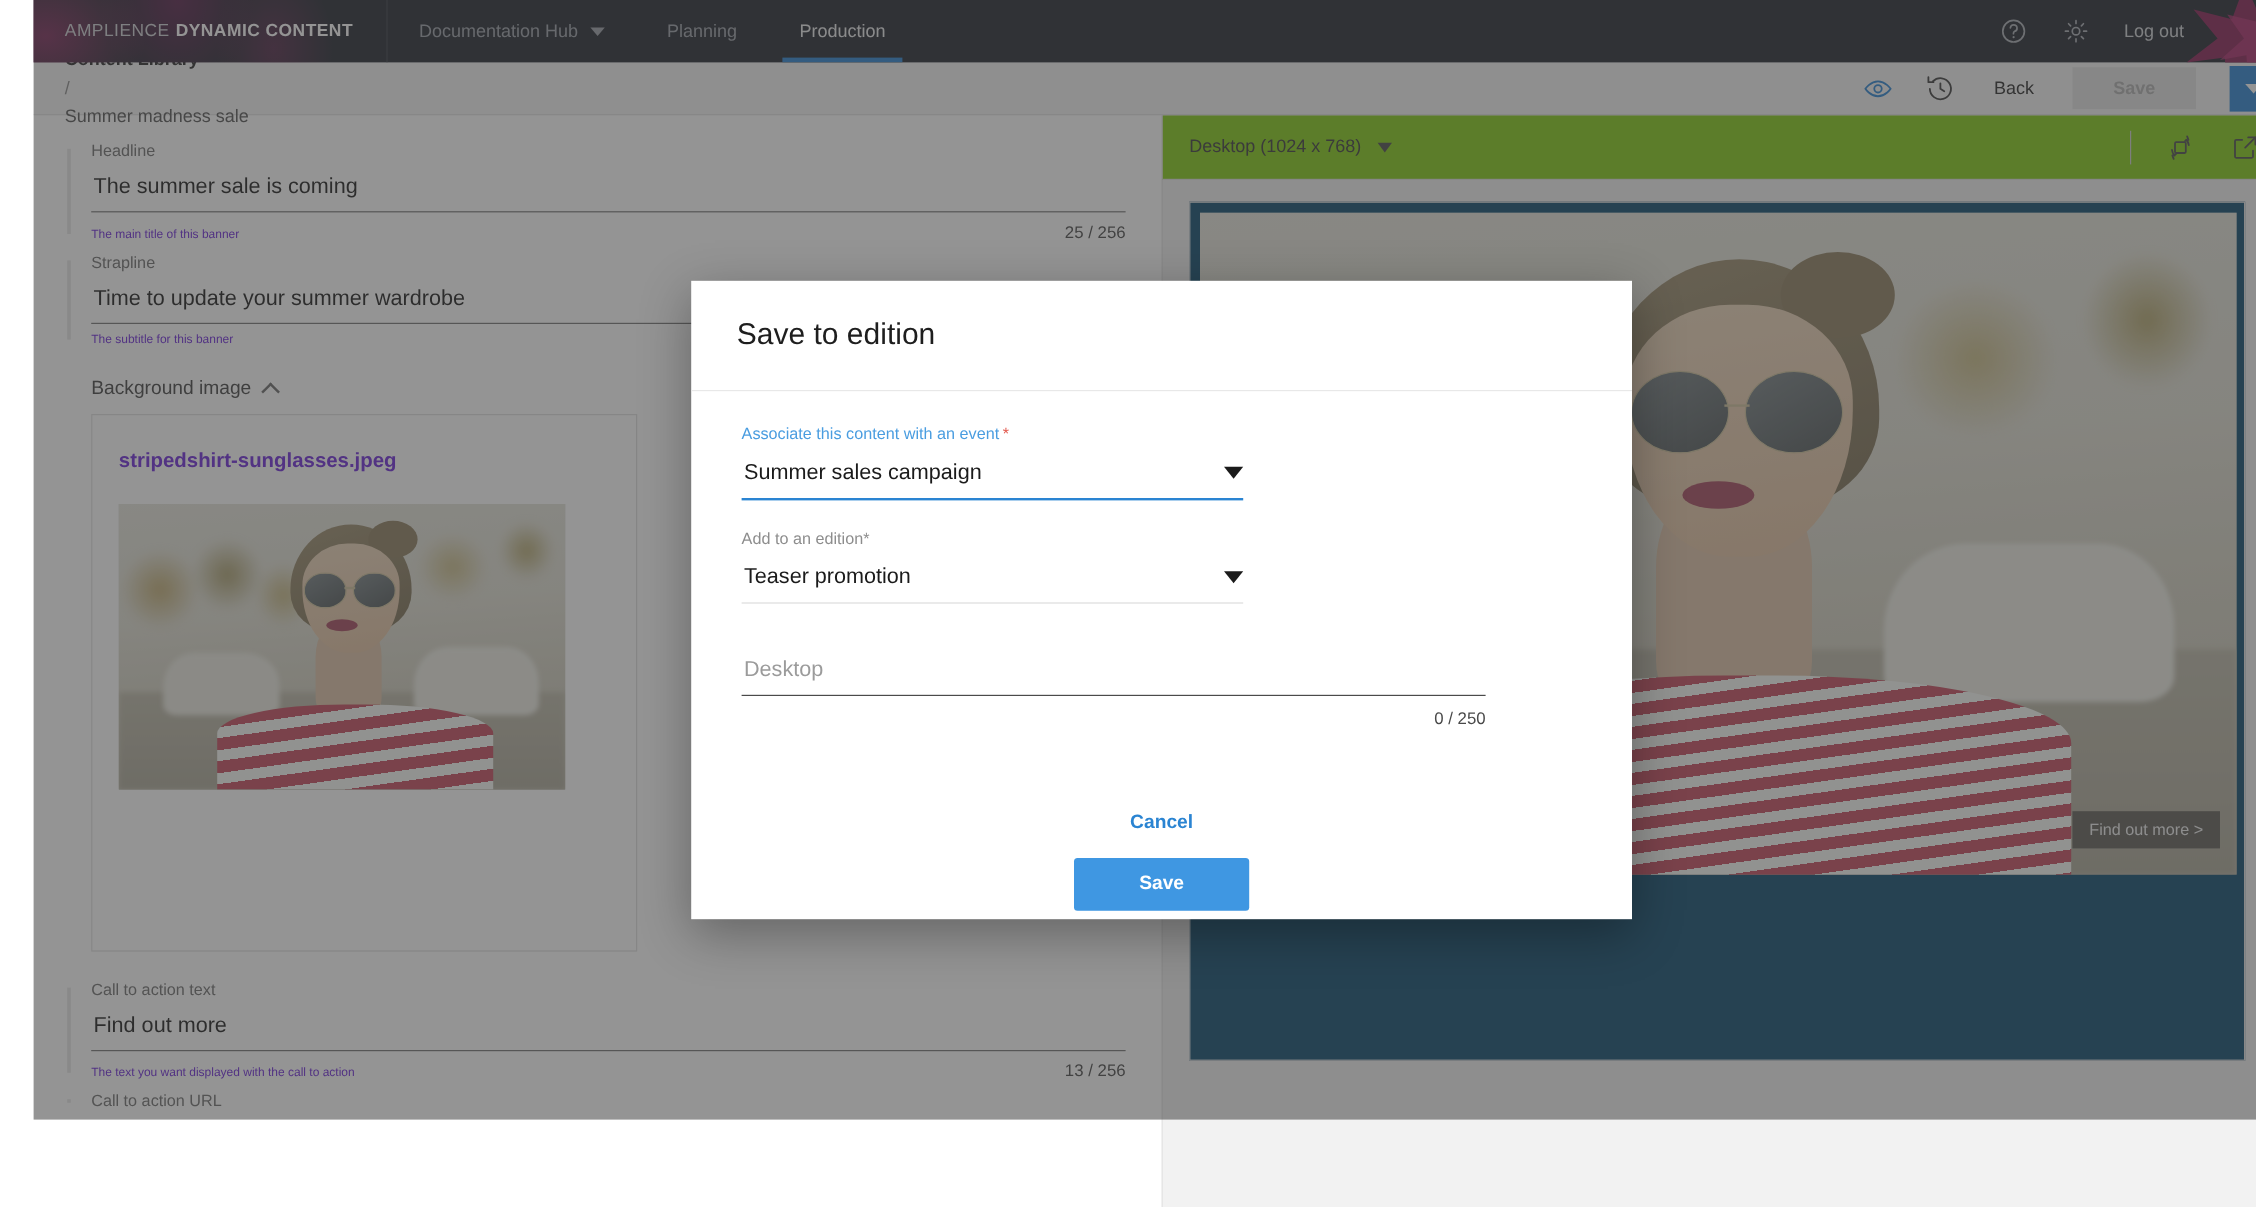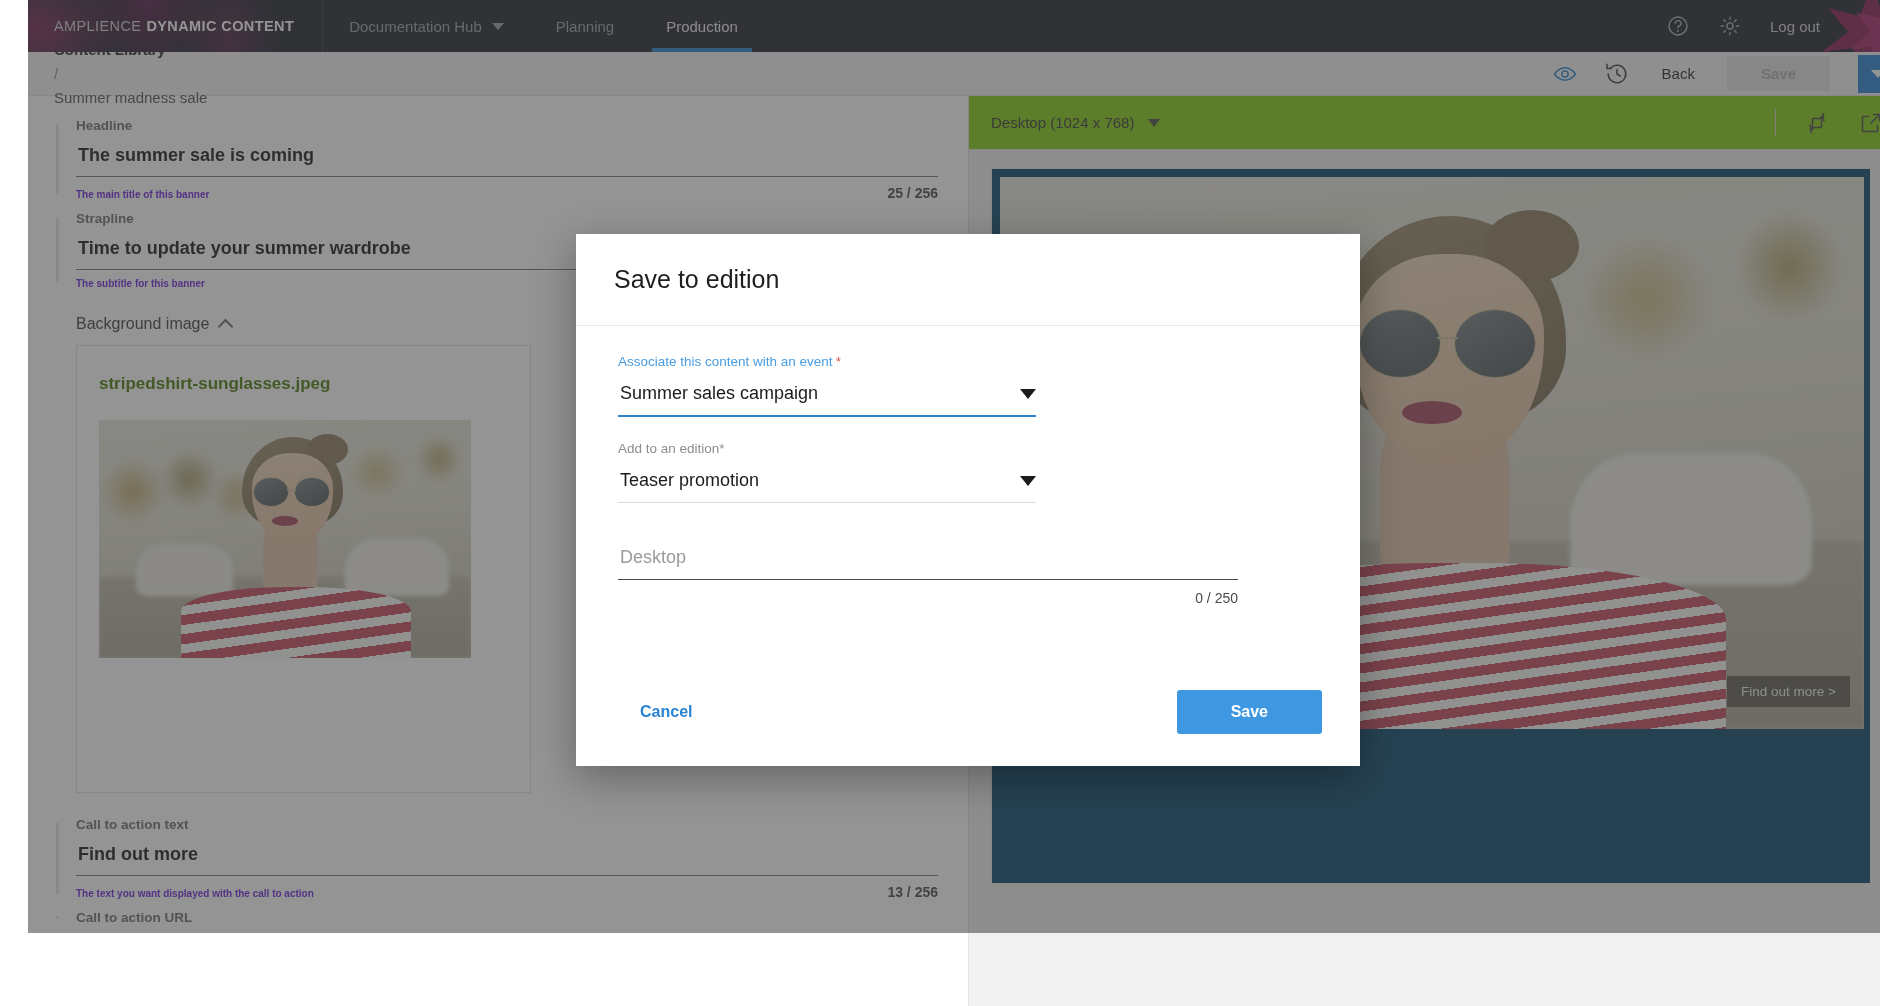--- a/index.html
+++ b/index.html
@@ -91,21 +91,21 @@
     background: #2a84d2; width: 40px; height: 38px; margin-right: 10px; margin-left: 2px;
     display: flex; align-items: center; justify-content: center; cursor: pointer;
   }
   .caret-w { width: 0; height: 0; border-left: 7px solid transparent; border-right: 7px solid transparent; border-top: 8px solid #fff; }
 
   
   .formpanel {
     position: absolute; top: 96px; left: 0; width: 940px; height: 910px;
     background: #fff; overflow: hidden; padding: 22px 28px 0 28px;
   }
-  .field { position: relative; padding-left: 20px; margin-bottom: 10px; font-weight: bold; }
+  .field { position: relative; padding-left: 20px; margin-bottom: 10px; }
   .field::before {
     content: ""; position: absolute; left: 0; top: 6px; bottom: 6px; width: 3px;
     background: #e6e6e6;
   }
   .flabel { font-size: 13.5px; color: #6f6f6f; margin-bottom: 9px; }
   .finput {
     font-size: 18px; color: #1b1b1b; padding: 3px 0 10px 2px;
     border-bottom: 1px solid #767676; width: 862px;
   }
   .fhelprow { display: flex; align-items: baseline; width: 862px; margin-top: 8px; }
@@ -117,21 +117,21 @@
     font-size: 16px; color: #444; margin: 26px 0 12px 20px; cursor: pointer;
   }
   .chev-up {
     width: 11px; height: 11px; border-left: 2px solid #6b6b6b; border-top: 2px solid #6b6b6b;
     transform: rotate(45deg); margin-top: 4px;
   }
   .imgcard {
     margin-left: 20px; width: 455px; height: 448px;
     border: 1px solid #e0e0e0; background: #fff; padding: 28px 22px;
   }
-  .imgcard-name { font-size: 17px; color: #4d7c0f; font-weight: 700; margin-bottom: 26px; }
+  .imgcard-name { font-size: 17px; color: #6d28d9; font-weight: 700; margin-bottom: 26px; }
   .thumb {
     width: 372px; height: 238px; position: relative; overflow: hidden;
     background: #c9c6bb;
   }
 
   
   .photo { position: absolute; inset: 0; overflow: hidden; }
   .photo .sky {
     position: absolute; inset: 0;
     background: linear-gradient(175deg, #e6e4dc 0%, #dedbd0 38%, #cfcabb 62%, #b9b5a6 100%);
@@ -257,22 +257,22 @@
     border-left: 8px solid transparent; border-right: 8px solid transparent; border-top: 10px solid #1b1b1b; }
   .mselect.focused { border-bottom: 2px solid #2a84d2; }
   .mselect.normal { border-bottom: 1px solid #dcdcdc; }
   .comments-wrap { margin-top: 42px; }
   .comments-input {
     width: 620px; font-size: 18px; color: #9b9b9b;
     padding: 2px 0 11px 2px; border-bottom: 1px solid #4a4a4a; cursor: text;
   }
   .comments-count { width: 620px; text-align: right; margin-top: 10px; font-size: 14px; color: #4a4a4a; }
   .modal-foot {
-    height: 108px; display: flex; align-items: center; justify-content: space-between;
-    gap: 8px; padding: 0 38px;
+    height: 108px; display: flex; align-items: center; justify-content: center;
+    gap: 8px; padding: 0 38px; flex-direction: column;
   }
   .btn-cancel {
     background: none; border: none; color: #2a84d2; font-size: 16px; font-weight: 700;
     font-family: inherit; padding: 12px 26px; cursor: pointer;
   }
   .btn-save {
     background: #3f97e2; border: none; color: #fff; font-size: 16px; font-weight: 700;
     font-family: inherit; padding: 13px 54px; border-radius: 3px; cursor: pointer;
   }
 </style>

